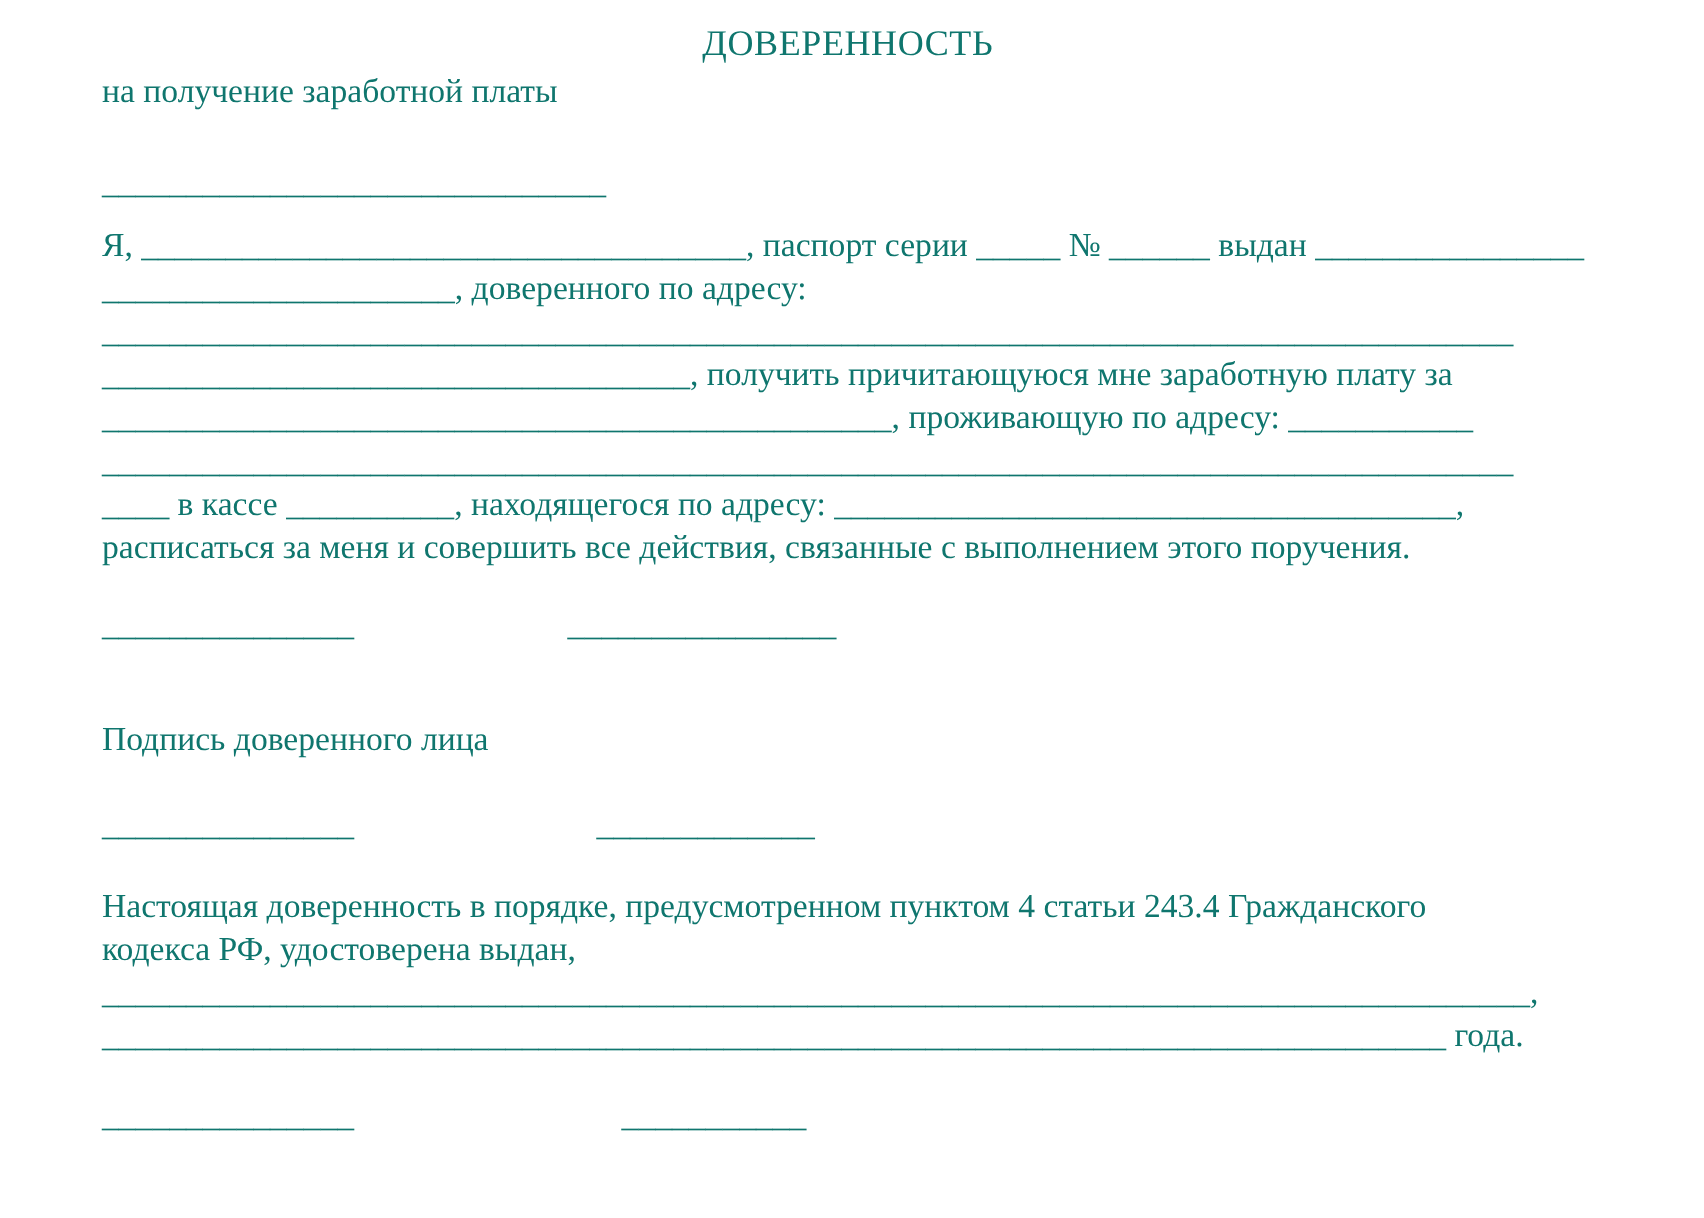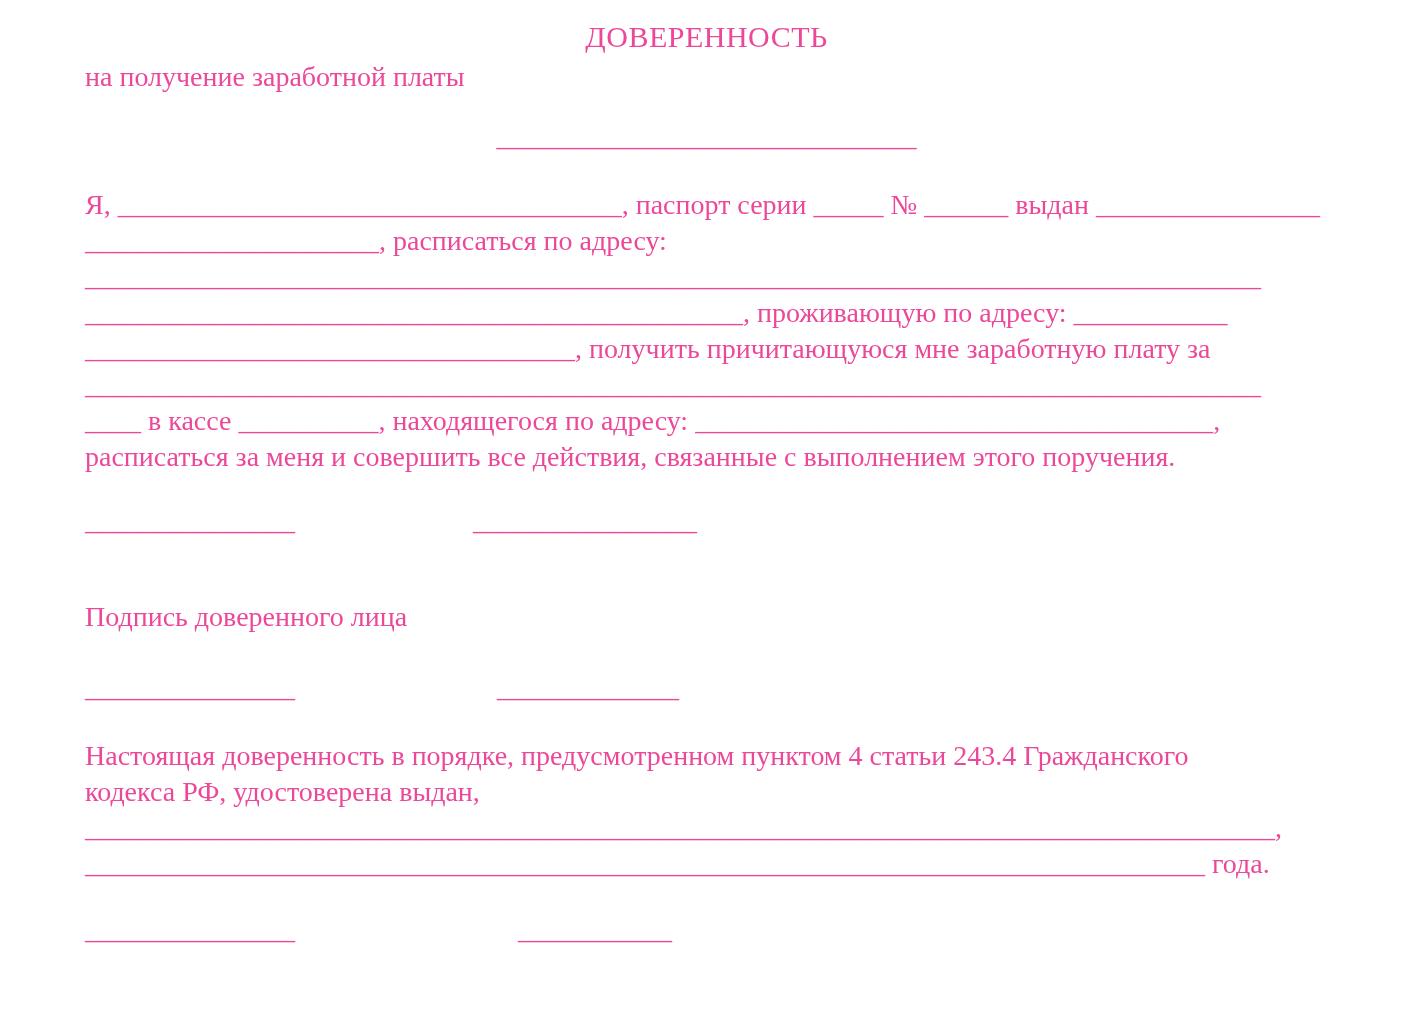--- a/index.html
+++ b/index.html
@@ -2,45 +2,45 @@
 <html><head>
 <meta charset="utf-8">
 <style>
   html, body { margin: 0; padding: 0; background: #ffffff; }
   .page {
     width: 1420px;
     height: 1015px;
     box-sizing: border-box;
     padding: 16px 92px 16px 85px;
     background: #ffffff;
-    color: #ec4899;
+    color: #0f766e;
     font-family: "Liberation Serif", "DejaVu Serif", serif;
     font-size: 28px;
     line-height: 36px;
     overflow: hidden;
   }
   .doc-title {
     text-align: center;
     font-size: 30px;
     line-height: 42px;
     letter-spacing: 0.5px;
   }
   .doc-subtitle {
     text-align: left;
     line-height: 37px;
   }
   .spread {
     display: flex;
-    justify-content: center;
-    margin-top: 24px;
+    justify-content: flex-start;
+    margin-top: 40px;
     line-height: 36px;
     white-space: nowrap;
   }
   .line { white-space: nowrap; line-height: 36px; }
-  .p1 { margin-top: 32px; }
+  .p1 { margin-top: 16px; }
   .sig { display: flex; line-height: 36px; white-space: nowrap; }
   .sig1 { margin-top: 28px; gap: 178px; }
   .sig-label { margin-top: 60px; line-height: 36px; }
   .sig2 { margin-top: 35px; gap: 202px; }
   .p4 { margin-top: 32px; }
   .sig3 { margin-top: 30px; gap: 223px; }
 </style>
 </head>
 <body>
 
@@ -49,27 +49,27 @@
   <div class="doc-title">ДОВЕРЕННОСТЬ</div>
   <div class="doc-subtitle">на получение заработной платы</div>
 
   <div class="spread">
     <span>__________</span>
     <span>____________________</span>
   </div>
 
   <div class="p1">
     <div class="line">Я, ____________________________________, паспорт серии _____ № ______ выдан ________________</div>
-    <div class="line">_____________________, расписаться по адресу:</div>
+    <div class="line">_____________________, доверенного по адресу:</div>
   </div>
 
   <div>
     <div class="line">____________________________________________________________________________________</div>
+    <div class="line">___________________________________, получить причитающуюся мне заработную плату за</div>
     <div class="line">_______________________________________________, проживающую по адресу: ___________</div>
-    <div class="line">___________________________________, получить причитающуюся мне заработную плату за</div>
   </div>
 
   <div>
     <div class="line">____________________________________________________________________________________</div>
     <div class="line">____ в кассе __________, находящегося по адресу: _____________________________________,</div>
     <div class="line">расписаться за меня и совершить все действия, связанные с выполнением этого поручения.</div>
   </div>
 
   <div class="sig sig1">
     <span>_______________</span>

